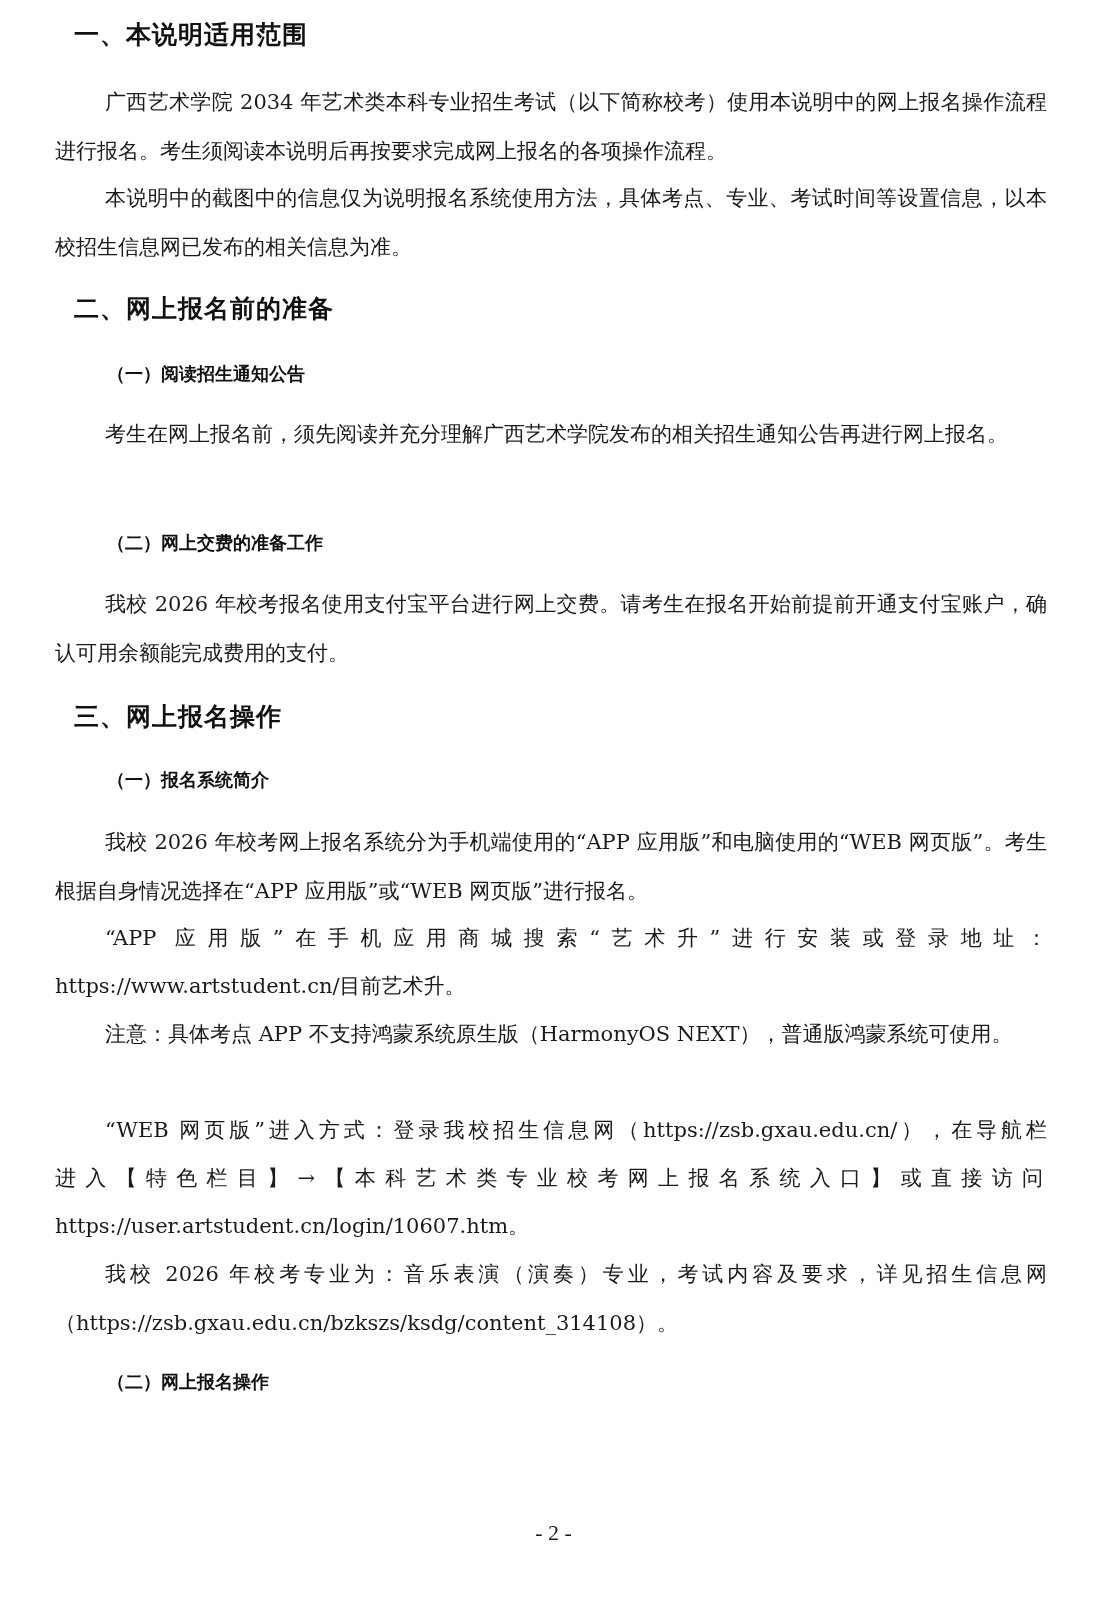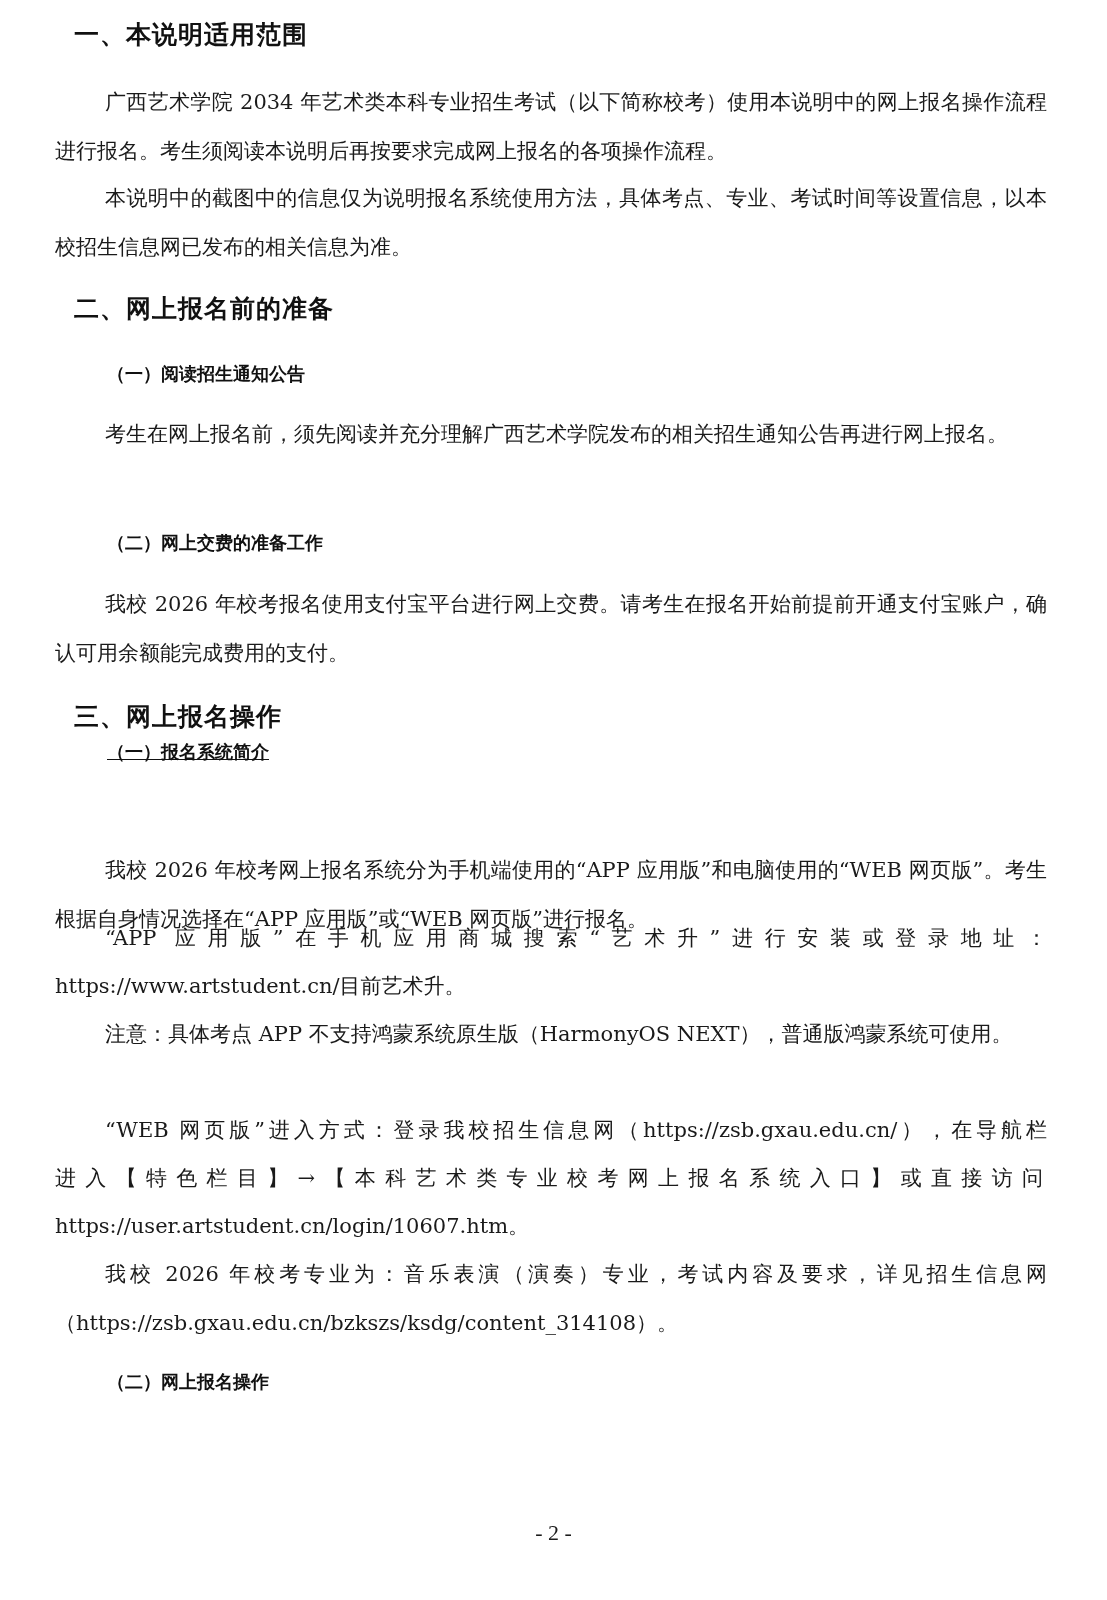--- a/index.html
+++ b/index.html
@@ -47,22 +47,22 @@
   <div class="h1" style="top:292px;">二、网上报名前的准备</div>
 
   <div class="h2" style="top:362px;">（一）阅读招生通知公告</div>
   <div class="para" style="top:410px;">考生在网上报名前，须先阅读并充分理解广西艺术学院发布的相关招生通知公告再进行网上报名。</div>
 
   <div class="h2" style="top:531px;">（二）网上交费的准备工作</div>
   <div class="para" style="top:580px;">我校 2026 年校考报名使用支付宝平台进行网上交费。请考生在报名开始前提前开通支付宝账户，确认可用余额能完成费用的支付。</div>
 
   <div class="h1" style="top:700px;">三、网上报名操作</div>
 
-  <div class="h2" style="top:740px;text-decoration:underline;">（一）报名系统简介</div>
-  <div class="para" style="top:846px;">我校 2026 年校考网上报名系统分为手机端使用的“APP 应用版”和电脑使用的“WEB 网页版”。考生根据自身情况选择在“APP 应用版”或“WEB 网页版”进行报名。</div>
+  <div class="h2" style="top:768px;">（一）报名系统简介</div>
+  <div class="para" style="top:818px;">我校 2026 年校考网上报名系统分为手机端使用的“APP 应用版”和电脑使用的“WEB 网页版”。考生根据自身情况选择在“APP 应用版”或“WEB 网页版”进行报名。</div>
 
   <div class="para spread" style="top:914px;">“APP 应用版”在手机应用商城搜索“艺术升”进行安装或登录地址：</div>
   <div class="para noindent" style="top:962px;">https://www.artstudent.cn/目前艺术升。</div>
 
   <div class="para" style="top:1010px;">注意：具体考点 APP 不支持鸿蒙系统原生版（HarmonyOS NEXT），普通版鸿蒙系统可使用。</div>
 
   <div class="para spread" style="top:1106px;">“WEB 网页版”进入方式：登录我校招生信息网（https://zsb.gxau.edu.cn/），在导航栏</div>
   <div class="para noindent spread" style="top:1154px; letter-spacing:4px;">进入【特色栏目】→【本科艺术类专业校考网上报名系统入口】或直接访问</div>
   <div class="para noindent" style="top:1202px;">https://user.artstudent.cn/login/10607.htm。</div>
 

